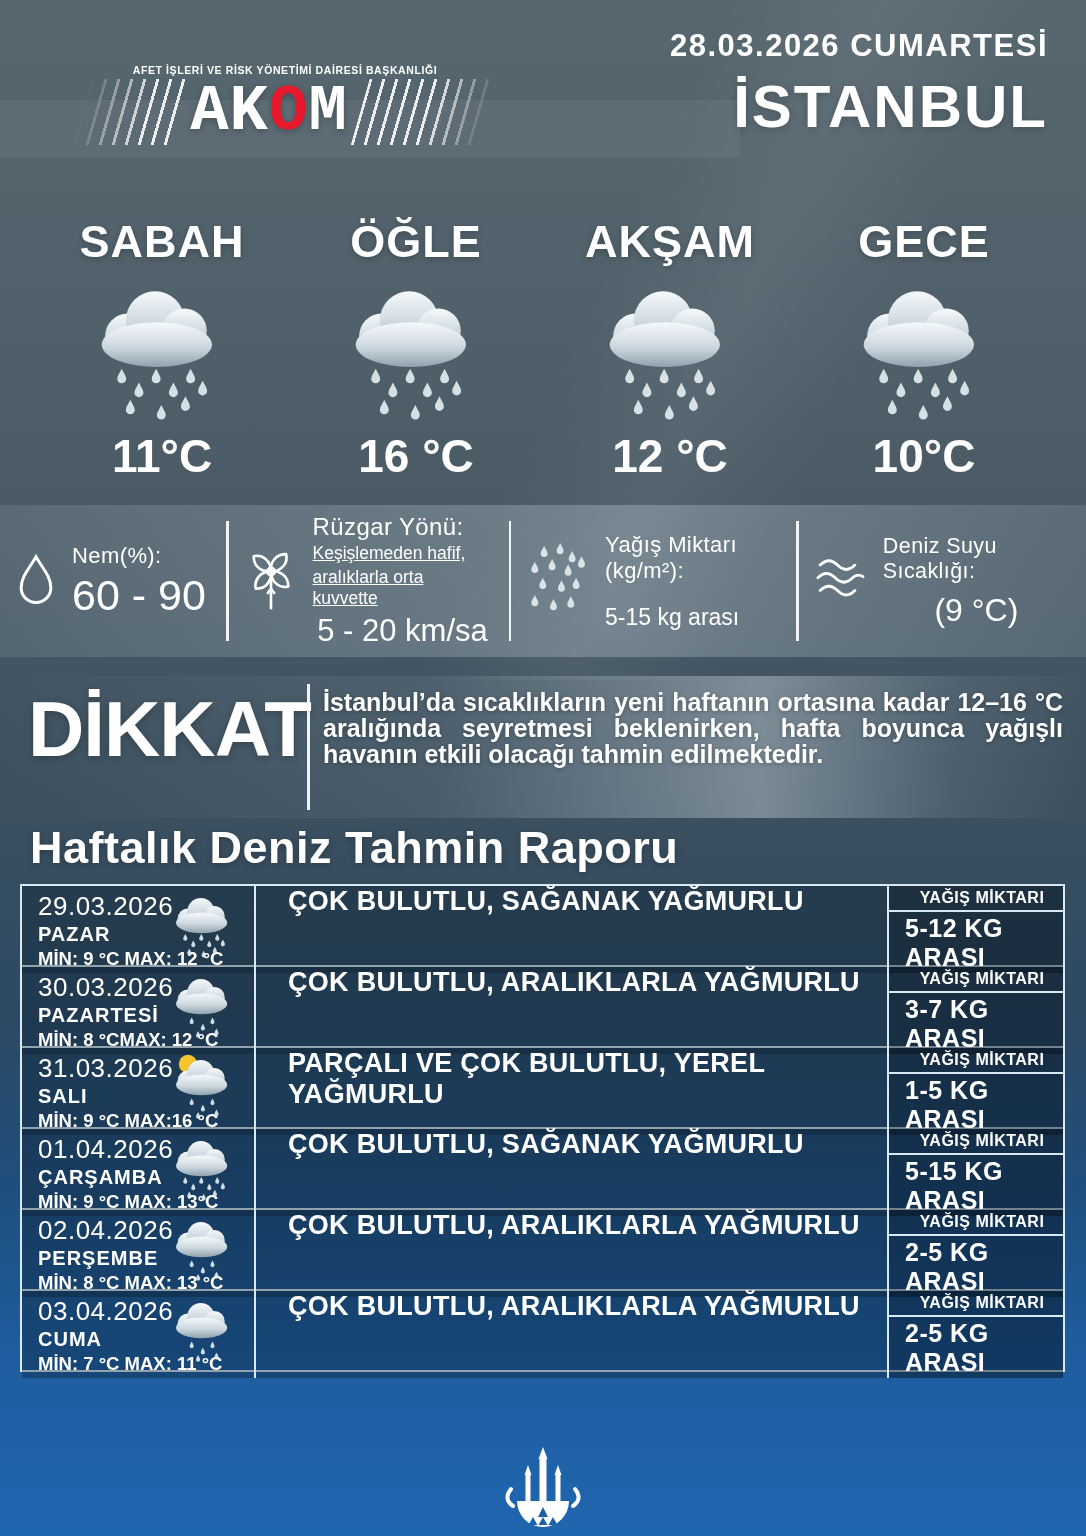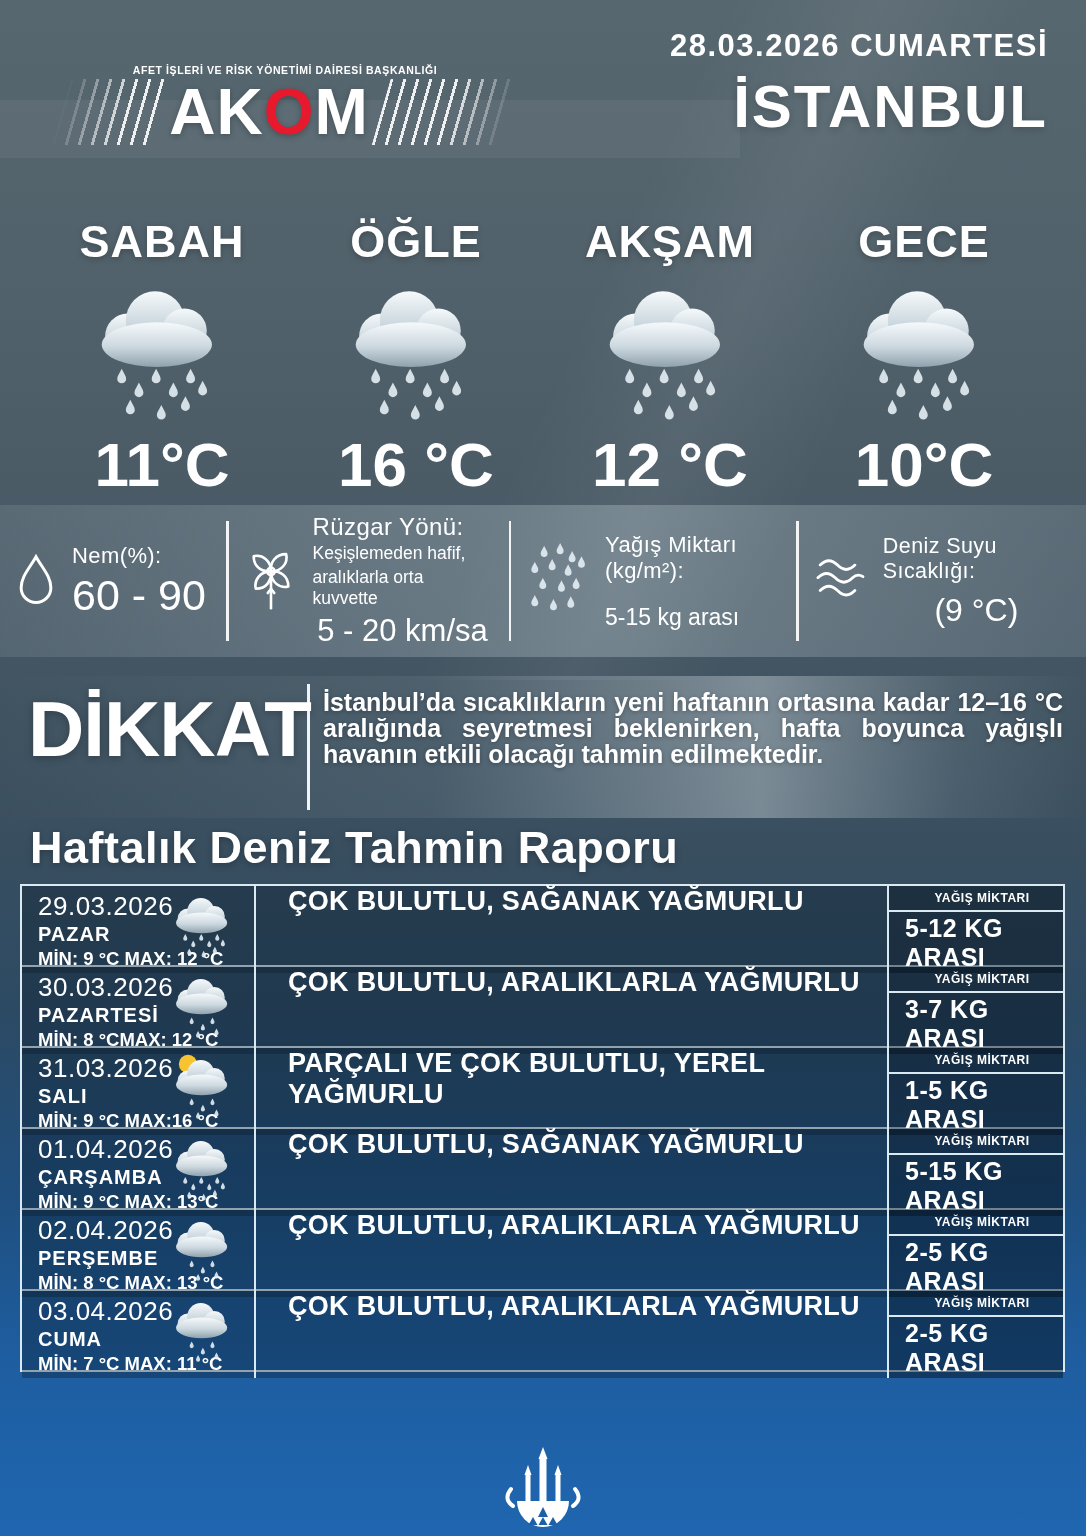--- a/index.html
+++ b/index.html
@@ -11,35 +11,35 @@
       #2c4a64 66%, #1f4f7f 78%, #1e5d9f 88%, #1f66b0 100%);
   }
   .top-sheen{position:absolute;top:0;left:0;right:0;height:680px;pointer-events:none;
     background:linear-gradient(115deg, rgba(255,255,255,0) 52%, rgba(255,255,255,.06) 63%, rgba(255,255,255,0) 74%);}
   .city-band{position:absolute;top:100px;left:0;width:740px;height:58px;background:rgba(255,255,255,.05);}
 
   
   .logo-wrap{position:absolute;top:64px;left:50px;width:470px;text-align:center;}
   .agency{font-size:10.5px;font-weight:700;letter-spacing:.6px;}
   .logo-row{display:flex;align-items:center;justify-content:center;gap:12px;margin-top:3px;}
-  .akom{font-size:64px;font-weight:800;letter-spacing:1px;line-height:1;text-shadow:0 2px 6px rgba(0,0,0,.25);}
+  .akom{font-size:64px;font-weight:800;letter-spacing:1px;line-height:1;text-shadow:0 2px 6px rgba(0,0,0,.25);font-family:Liberation Mono, monospace;}
   .akom .o-red{color:#e8192c;}
   .stripes{height:66px;width:96px;background:repeating-linear-gradient(to right, rgba(255,255,255,.9) 0 3px, transparent 3px 13px);transform:skewX(-16deg);}
   .stripes.left{-webkit-mask-image:linear-gradient(90deg,transparent,#000 70%);mask-image:linear-gradient(90deg,transparent,#000 70%);}
   .stripes.right{width:128px;-webkit-mask-image:linear-gradient(90deg,#000 55%,transparent);mask-image:linear-gradient(90deg,#000 55%,transparent);}
   .dateblock{position:absolute;top:28px;right:38px;text-align:right;}
   .date{font-size:31px;font-weight:700;letter-spacing:1.5px;}
   .city{font-size:60px;font-weight:700;letter-spacing:2px;margin-top:8px;text-shadow:0 2px 8px rgba(0,0,0,.2);}
 
   
   .hourly{position:absolute;top:216px;left:0;right:0;display:flex;justify-content:space-between;padding:0 42px;gap:14px;}
   .period{width:244px;display:flex;flex-direction:column;align-items:center;}
   .plabel{font-size:45px;font-weight:800;letter-spacing:1px;text-shadow:0 2px 6px rgba(0,0,0,.25);}
   .picon{width:190px;height:155px;margin-top:6px;}
-  .ptemp{font-size:62px;font-weight:700;}
+  .ptemp{font-size:46px;font-weight:700;}
 
   
   .wicon .u-sun,.wicon .u-heavy,.wicon .u-light{display:none;}
   .wicon[data-icon="sun-rain"] .u-sun{display:inline;}
   .wicon[data-icon="heavy-rain"] .u-heavy{display:inline;}
   .wicon[data-icon="light-rain"] .u-light,
   .wicon[data-icon="sun-rain"] .u-light{display:inline;}
   .wicon svg{width:100%;height:100%;}
 
   
@@ -48,21 +48,21 @@
   .stat{display:flex;align-items:center;gap:16px;padding:0 16px;}
   .stat .txt{display:flex;flex-direction:column;}
   .vdiv{width:2.5px;height:120px;background:rgba(255,255,255,.92);flex:none;}
   .s-hum{width:216px;}
   .s-wind{width:276px;}
   .s-prec{width:282px;}
   .s-sea{width:284px;}
   .stat-label{font-size:22px;font-weight:400;letter-spacing:.4px;}
   .hum-val{font-size:43px;font-weight:400;margin-top:2px;}
   .wind-label{font-size:24px;}
-  .wind-desc{font-size:17.5px;line-height:1.25;margin-top:2px;}
+  .wind-desc{font-size:17.5px;line-height:1.25;margin-top:2px;text-decoration:underline;}
   .wind-val{font-size:31px;margin-top:3px;text-align:center;}
   .prec-label{font-size:22px;}
   .prec-val{font-size:23px;margin-top:20px;}
   .sea-label{font-size:21.5px;}
   .sea-val{font-size:32px;margin-top:8px;text-align:center;}
   .stat-icon{flex:none;}
 
   
   .alert{position:absolute;top:676px;left:0;right:0;height:142px;
     background:linear-gradient(90deg, rgba(255,255,255,0) 0%, rgba(150,168,178,.14) 40%, rgba(215,225,230,.40) 70%, rgba(150,168,178,.16) 88%, rgba(255,255,255,0) 100%);}
@@ -76,21 +76,21 @@
   .wrow{display:grid;grid-template-columns:232px 1fr 176px;height:79px;}
   .wrow + .wrow{border-top:2.5px solid #d9eaf3;}
   .cell-left{position:relative;padding:5px 8px 3px 16px;background:rgba(8,26,42,.34);box-sizing:border-box;}
   .wdate{font-size:26px;font-weight:400;letter-spacing:.5px;}
   .wday{font-size:20px;font-weight:700;letter-spacing:1px;margin-top:1px;}
   .wminmax{font-size:18.5px;font-weight:700;margin-top:2px;white-space:nowrap;}
   .row-icon{position:absolute;right:6px;top:4px;width:88px;height:72px;}
   .cell-desc{display:flex;align-items:flex-start;padding-left:32px;background:rgba(8,26,42,.34);border-left:2.5px solid #d9eaf3;box-sizing:border-box;
     font-size:27px;font-weight:700;letter-spacing:.3px;}
   .cell-precip{display:grid;grid-template-rows:26px 1fr;border-left:2.5px solid #d9eaf3;box-sizing:border-box;background:rgba(4,16,30,.48);}
-  .precip-head{display:flex;align-items:center;justify-content:center;font-size:12px;font-weight:700;letter-spacing:.5px;border-bottom:2.5px solid #d9eaf3;padding-left:12px;}
+  .precip-head{display:flex;align-items:center;justify-content:center;font-size:16px;font-weight:700;letter-spacing:.5px;border-bottom:2.5px solid #d9eaf3;padding-left:12px;}
   .precip-val{display:flex;align-items:center;justify-content:center;font-size:25px;font-weight:700;letter-spacing:.5px;padding-left:16px;}
 
   
   .footer{position:absolute;left:0;right:0;top:1445px;display:flex;align-items:center;justify-content:space-between;gap:31px;flex-direction:column;}
   .ibb-logo{width:100px;height:92px;flex:none;}
   .org{font-size:33px;font-weight:700;letter-spacing:6px;white-space:nowrap;text-shadow:0 2px 6px rgba(0,0,0,.25);}
 </style>
 </head>
 <body>
 

